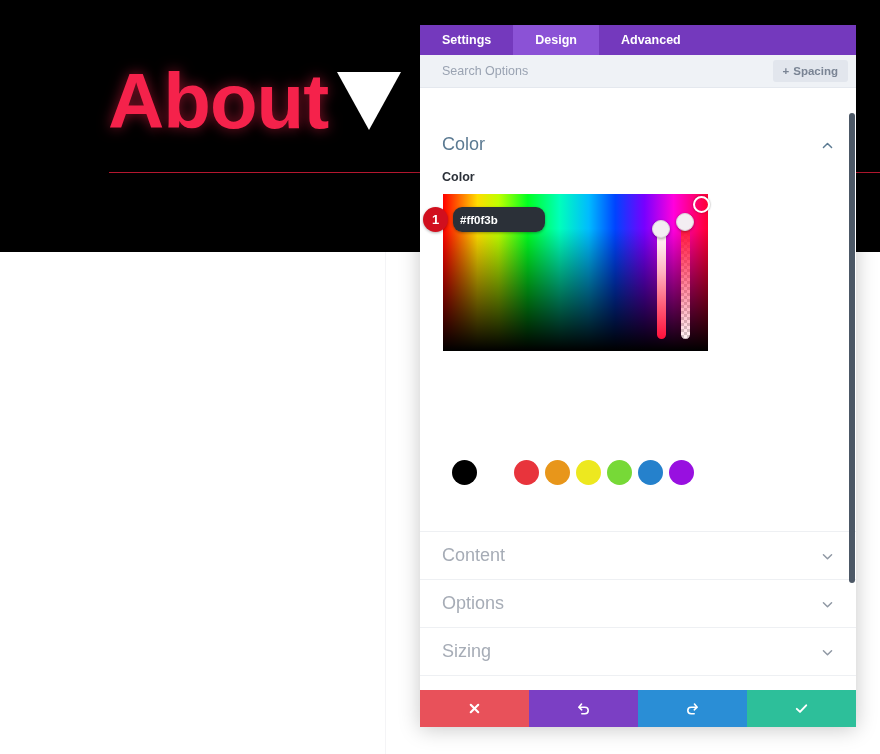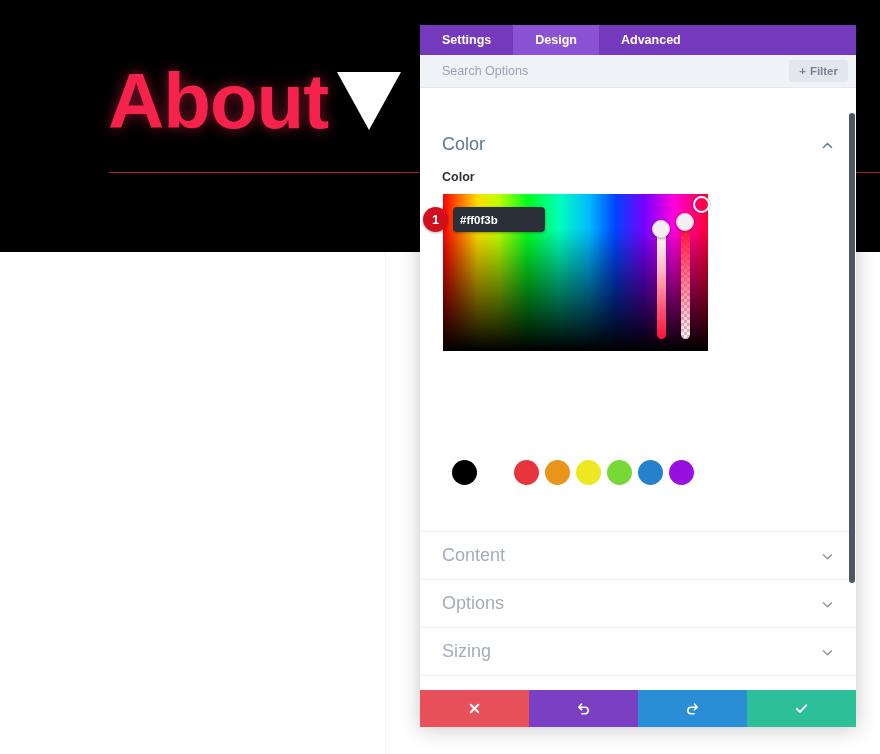--- a/index.html
+++ b/index.html
@@ -254,21 +254,21 @@
   }
   
   .hex-box {
     position: absolute;
     left: 10px;
     top: 13px;
     width: 92px;
     height: 25px;
     display: flex;
     align-items: stretch;
-    border-radius: 4px;
+    border-radius: 9px;
     overflow: hidden;
     box-shadow: 0 1px 3px rgba(0,0,0,0.35);
   }
   .hex-input {
     flex: 1 1 auto;
     background: #2b3038;
     border: none;
     outline: none;
     color: #ffffff;
     font-family: "Liberation Sans", sans-serif;
@@ -443,21 +443,21 @@
     <div class="modal-tabs">
       <div class="tab">Settings</div>
       <div class="tab active">Design</div>
       <div class="tab">Advanced</div>
     </div>
 
     <div class="search-bar">
       <input class="search-input" type="text" placeholder="Search Options" style="">
       <button class="filter-btn">
         <span>+</span>
-        <span>Filter</span>
+        <span>Spacing</span>
       </button>
     </div>
 
     <div class="modal-body">
       <div class="body-scroll">
 
         <div class="section-open-head">
           <span class="section-open-title">Color</span>
           <span class="chev">
             <svg viewBox="0 0 16 16" fill="none" stroke="currentColor" stroke-width="1.8" stroke-linecap="round" stroke-linejoin="round">

